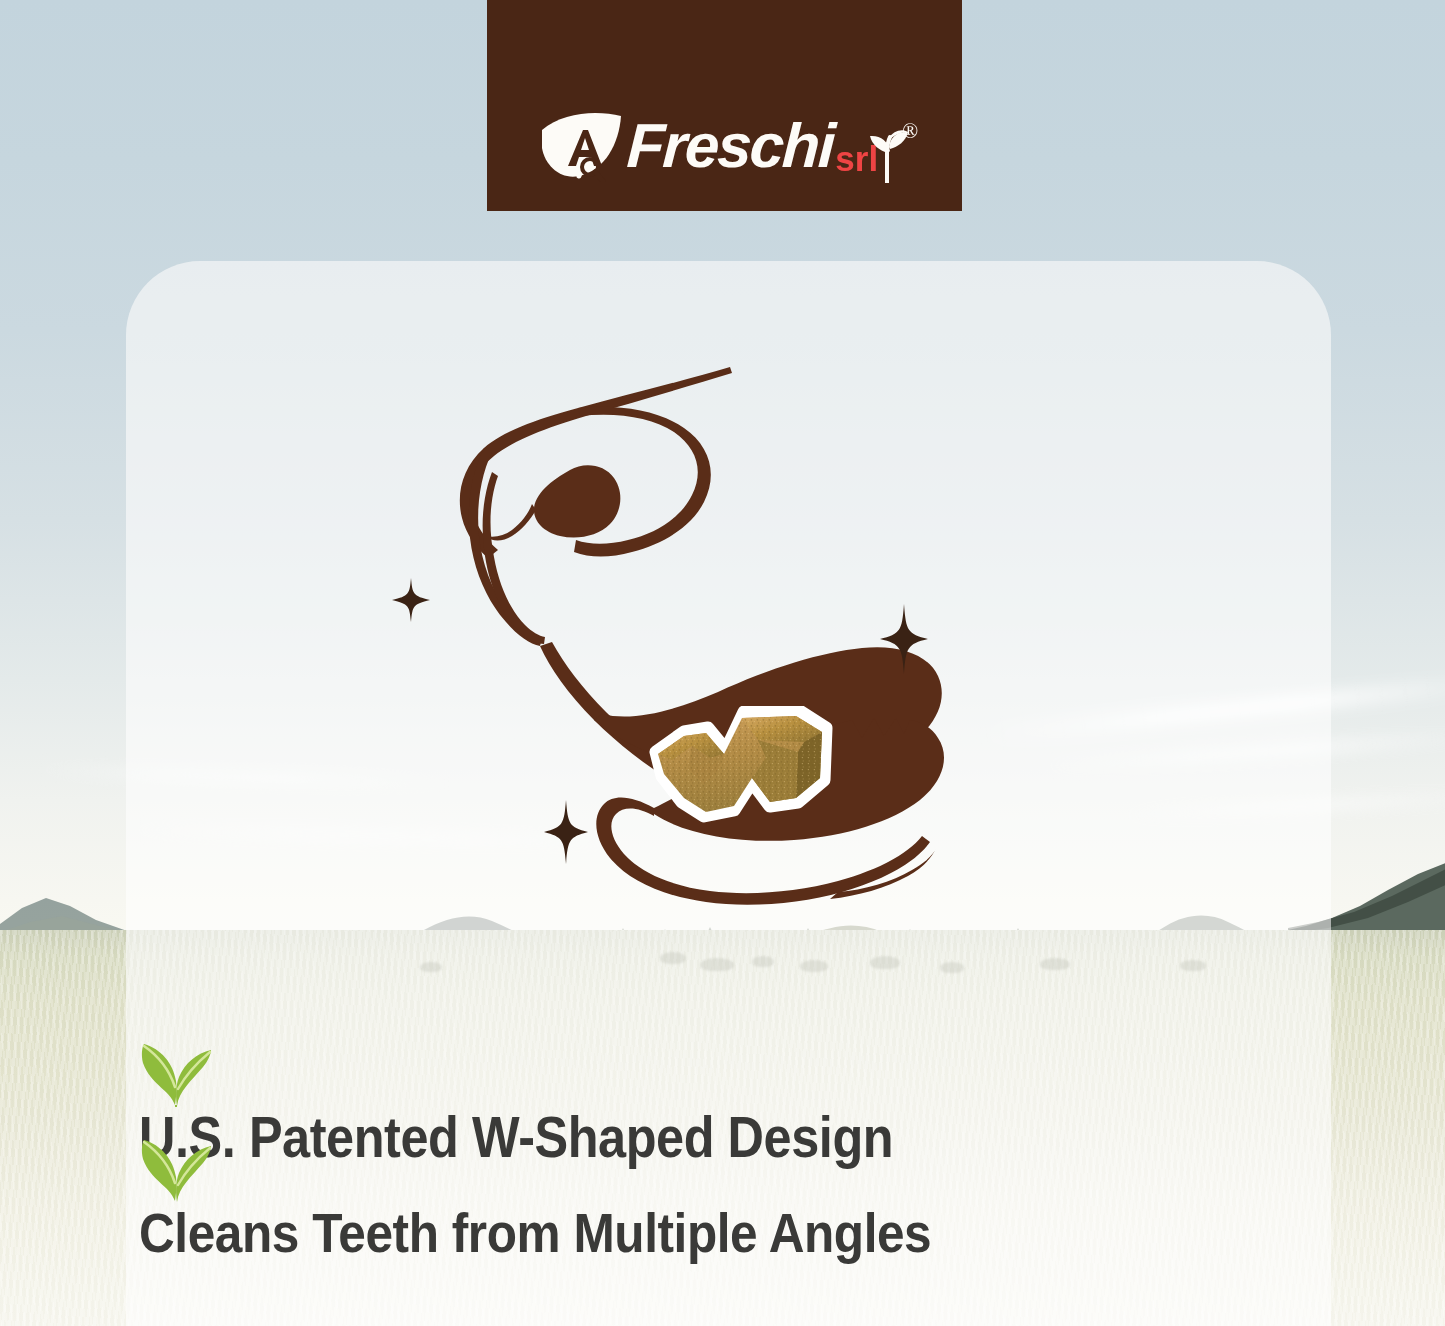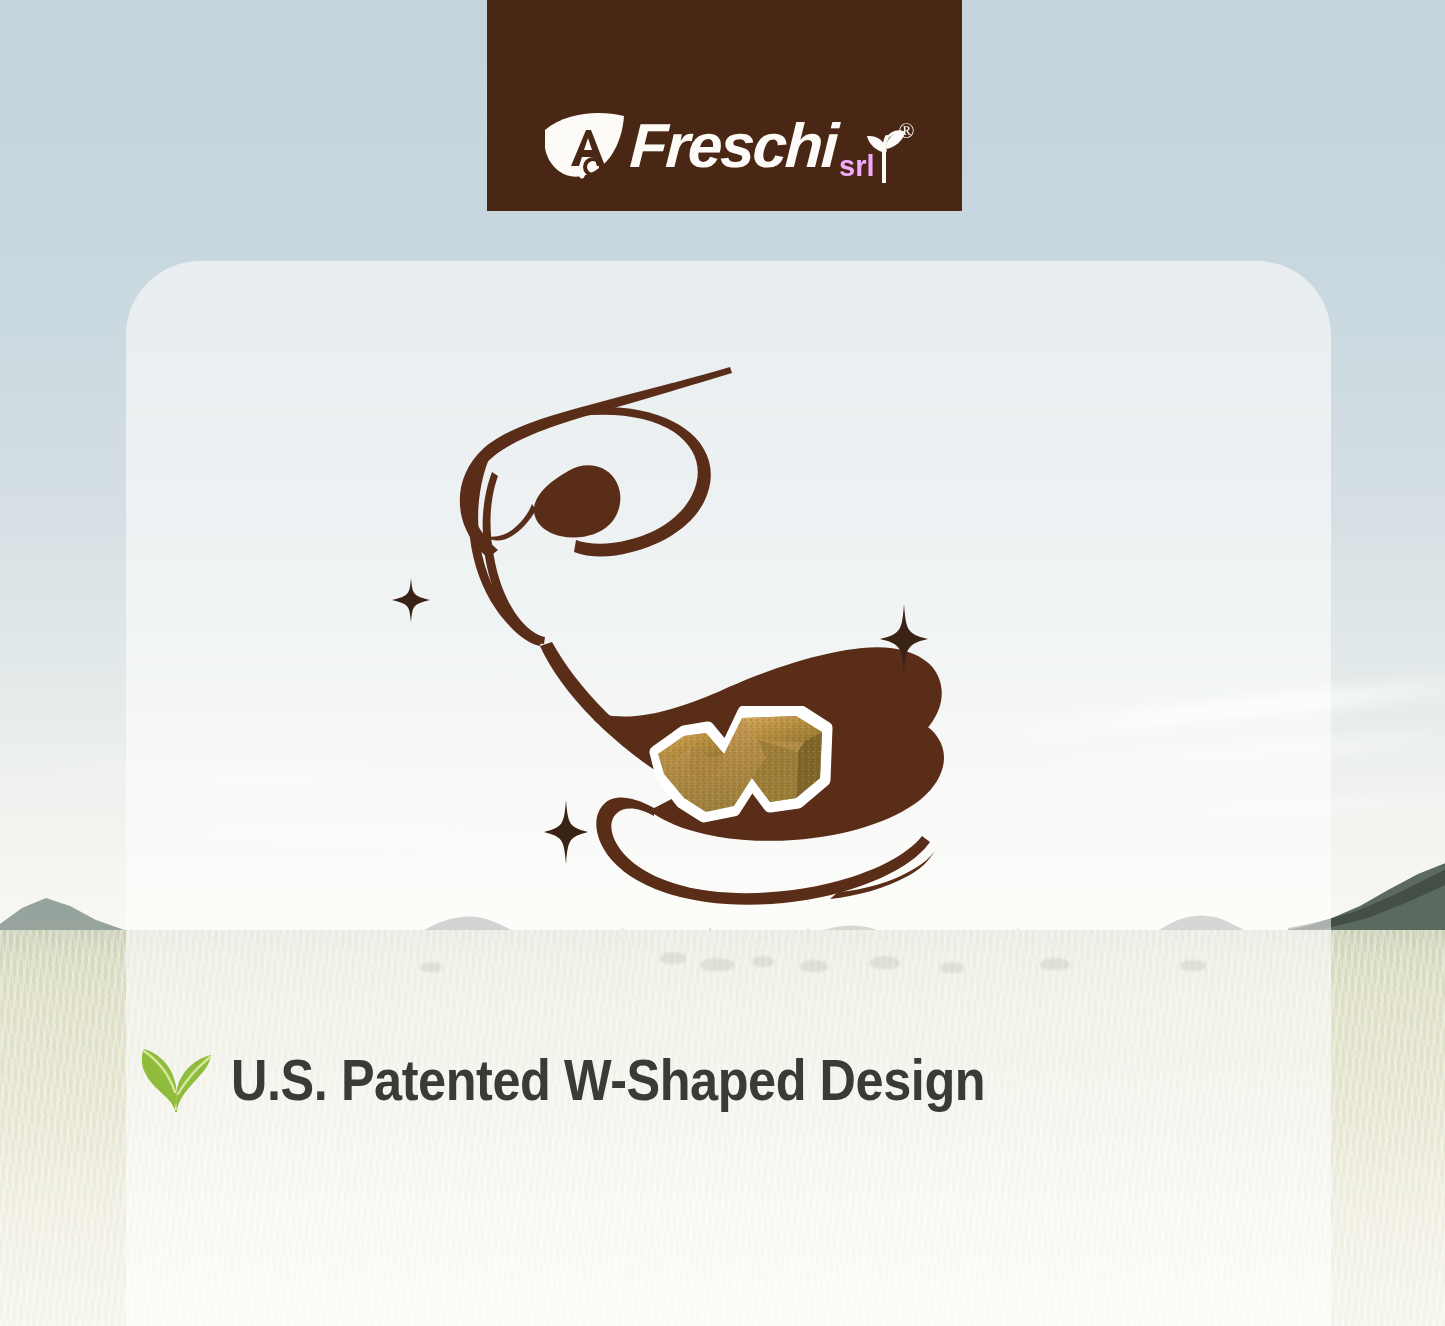--- a/index.html
+++ b/index.html
@@ -89,22 +89,22 @@
     padding-bottom:28px;
   }
   .logo-lockup{ position:relative; display:flex; align-items:center; height:74px; }
   .logo-leafmark{ position:relative; width:86px; height:72px; margin-right:2px; }
   .logo-word{
     color:#fdfbf7; font-size:62px; font-weight:bold; letter-spacing:-2px;
     line-height:62px; font-family:"Liberation Sans", sans-serif;
     font-style:italic; transform:skewX(-3deg);
   }
   .logo-srl{
-    color:#f0abfc; font-size:29px; font-weight:bold; line-height:27px;
-    margin-left:2px; align-self:flex-end; margin-bottom:3px;
+    color:#ef4444; font-size:35px; font-weight:bold; line-height:27px;
+    margin-left:2px; align-self:flex-end; margin-bottom:11px;
     font-family:"Liberation Sans", sans-serif;
   }
   .logo-sprout{ position:relative; width:42px; height:56px; margin-left:-10px; align-self:flex-end; }
   .logo-reg{
     position:absolute; right:-8px; top:-6px; color:#fdfbf7;
     font-size:21px; line-height:21px; font-family:"Liberation Serif", serif;
   }
 
   
   .dog-art{ position:absolute; left:418px; top:352px; width:580px; height:592px; }
@@ -113,21 +113,21 @@
   
   .treat{ position:absolute; left:648px; top:706px; width:196px; height:122px; }
   .treat svg{ display:block; width:196px; height:122px; }
 
   
   .sparkle{ position:absolute; }
   .sparkle svg{ display:block; }
 
   
   .bullets{ position:absolute; left:139px; top:1043px; width:1200px; }
-  .bullet-row{ display:flex; align-items:center; margin-bottom:22px; height:74px; }
+  .bullet-row{ display:flex; align-items:flex-start; margin-bottom:22px; height:74px;flex-direction:column; }
   .bullet-leaf{ width:74px; min-width:74px; height:64px; position:relative; margin-right:18px; }
   .bullet-leaf svg{ display:block; }
   .bullet-text{
     color:#3a3a38;
     font-size:57px;
     line-height:60px;
     font-weight:bold;
     font-family:"Liberation Sans", sans-serif;
     transform:scaleX(.885);
     transform-origin:left center;
@@ -379,17 +379,28 @@
           <path d="M36,62 C30,46 12,42 4,20 C2,12 3,4 5,1 C22,6 34,20 37,38 C38,46 37,56 36,62 Z" fill="#8fbc3c"></path>
           <path d="M5,3 C18,12 30,26 36,44" stroke="#d4e79a" stroke-width="2.6" fill="none" stroke-linecap="round"></path>
           <path d="M38,63 C40,48 52,38 64,24 C69,18 72,11 72,7 C58,10 46,20 40,34 C36,44 37,56 38,63 Z" fill="#8fbc3c"></path>
           <path d="M71,9 C60,18 48,30 39,46" stroke="#d4e79a" stroke-width="2.4" fill="none" stroke-linecap="round"></path>
           <path d="M36,62 L38,62 L38,64 L36,64 Z" fill="#8fbc3c"></path>
         </svg>
       </span>
       <span class="bullet-text">U.S. Patented W-Shaped Design</span>
     </div>
 
+    <div class="bullet-row r2">
+      <span class="bullet-leaf">
+        <svg width="74" height="64" viewBox="0 0 74 64">
+          <path d="M36,62 C30,46 12,42 4,20 C2,12 3,4 5,1 C22,6 34,20 37,38 C38,46 37,56 36,62 Z" fill="#8fbc3c"></path>
+          <path d="M5,3 C18,12 30,26 36,44" stroke="#d4e79a" stroke-width="2.6" fill="none" stroke-linecap="round"></path>
+          <path d="M38,63 C40,48 52,38 64,24 C69,18 72,11 72,7 C58,10 46,20 40,34 C36,44 37,56 38,63 Z" fill="#8fbc3c"></path>
+          <path d="M71,9 C60,18 48,30 39,46" stroke="#d4e79a" stroke-width="2.4" fill="none" stroke-linecap="round"></path>
+        </svg>
+      </span>
+      <span class="bullet-text">Cleans Teeth from Multiple Angles</span>
+    </div>
 
 
   </div>
 
 </div>
 
 </body></html>

